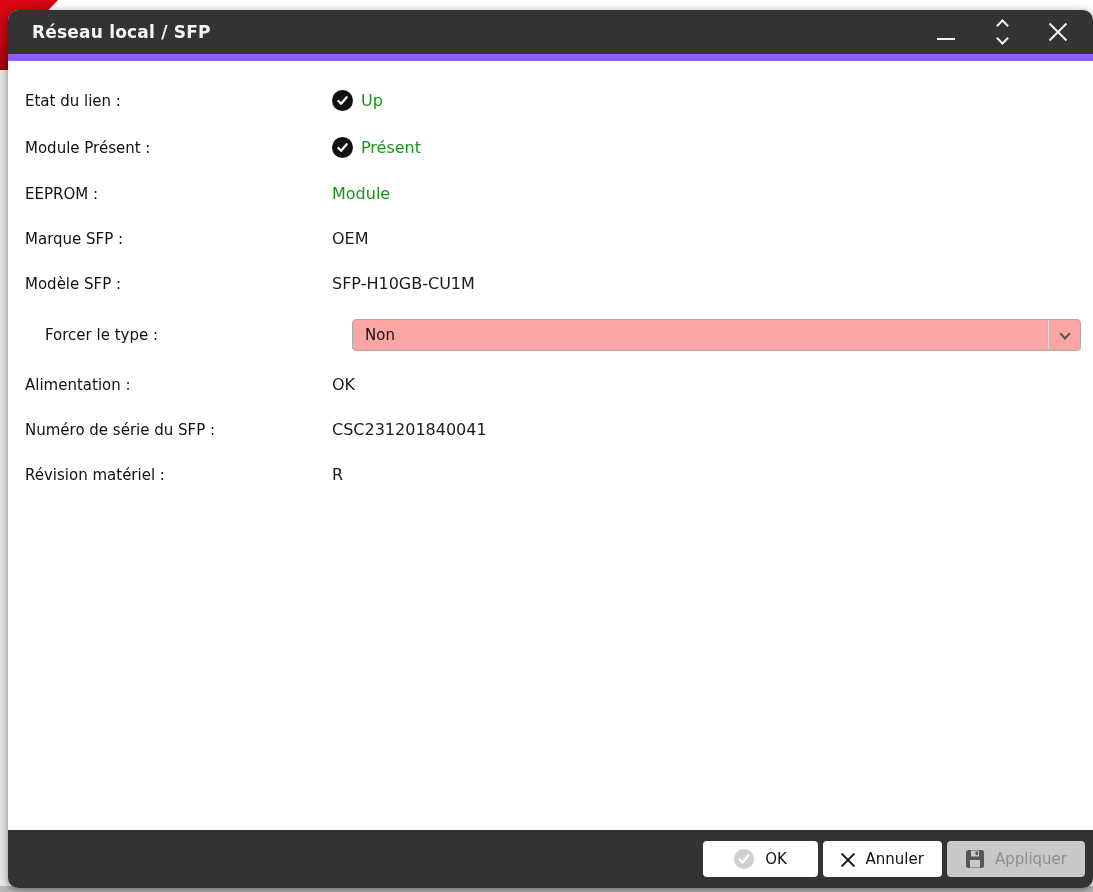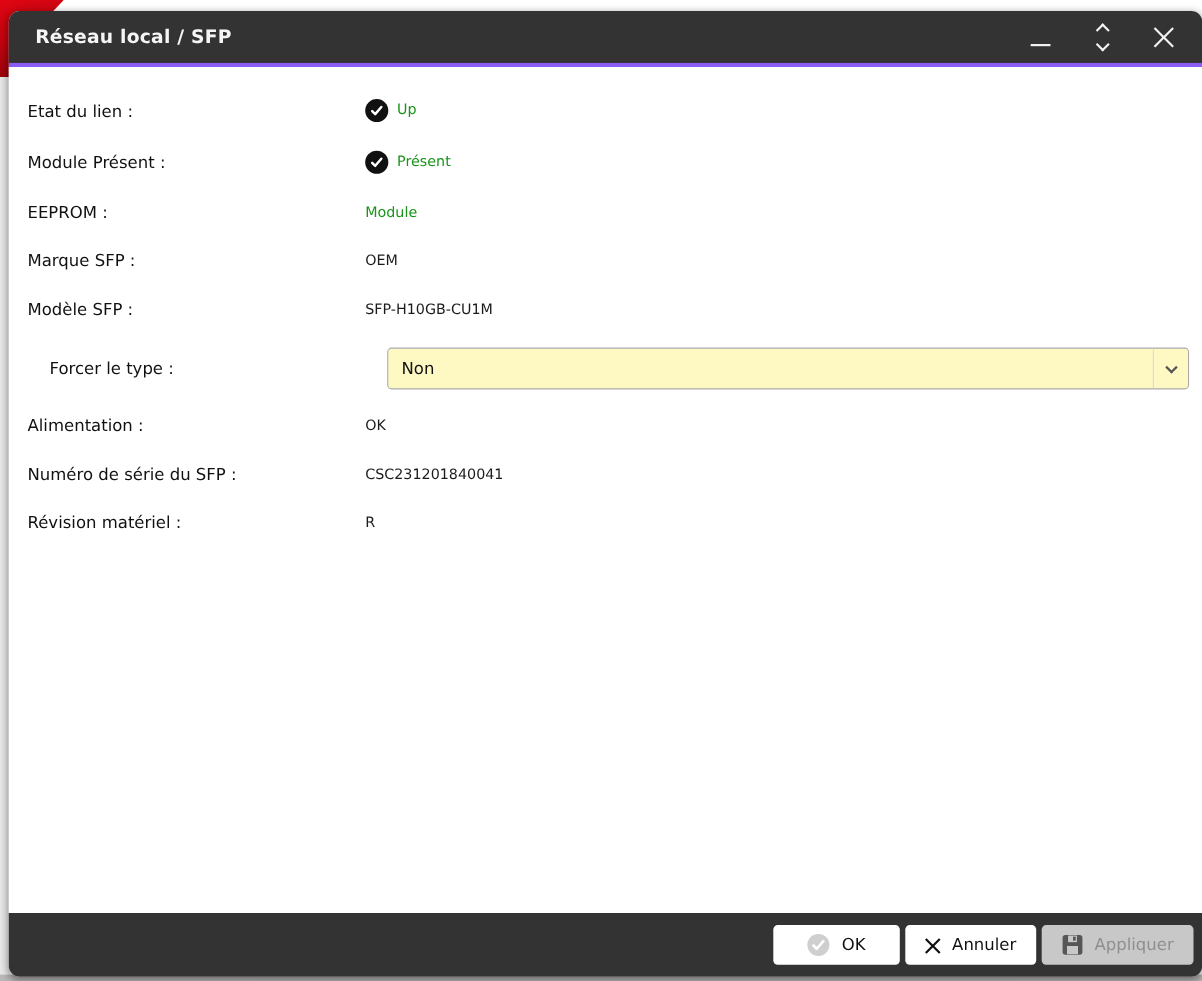--- a/index.html
+++ b/index.html
@@ -15,45 +15,45 @@
   .bg-bottom-strip { position:absolute; left:0; top:886px; width:1093px; height:6px;
     background:#b9b9b9; z-index:0; }
 
   
   .dialog { position:absolute; left:8px; top:10px; width:1085px; height:878px;
     border-radius:10px; background:#ffffff; z-index:1;
     box-shadow:0 2px 8px rgba(0,0,0,0.45); display:flex; flex-direction:column; }
 
   .titlebar { height:51px; background:#333333; border-radius:10px 10px 0 0;
     display:flex; align-items:center; padding:0 22px 0 24px; flex:0 0 auto;
-    border-bottom:4px solid #8b5cf6; }
+    border-bottom:7px solid #8b5cf6; }
   .title { color:#f5f5f5; font-weight:bold; font-size:17px; letter-spacing:.2px; }
   .win-controls { margin-left:auto; display:flex; align-items:center; gap:30px; }
   .win-btn { width:26px; height:30px; display:flex; align-items:center;
     justify-content:center; cursor:pointer; position:relative; }
   .min-glyph { width:18px; height:2px; background:#f2f2f2; margin-top:14px; }
   .chev { width:9px; height:9px; border-left:2px solid #f2f2f2; border-bottom:2px solid #f2f2f2; }
   .chev-up { transform:rotate(135deg); margin-bottom:2px; }
   .chev-dn { transform:rotate(-45deg); margin-top:2px; }
   .resize-glyph { display:flex; flex-direction:column; align-items:center; }
   .close-glyph { position:relative; width:20px; height:20px; }
   .close-glyph::before,.close-glyph::after { content:""; position:absolute; left:9px; top:-2px;
     width:2px; height:24px; background:#f2f2f2; }
   .close-glyph::before { transform:rotate(45deg); }
   .close-glyph::after { transform:rotate(-45deg); }
 
   .content { flex:1 1 auto; background:#ffffff; padding:29px 12px 0 17px; overflow:hidden; }
   .row { display:flex; align-items:center; margin-bottom:26px; min-height:17px; }
   .row-label { width:307px; flex:0 0 307px; font-weight:normal; font-size:15px; color:#111; }
-  .row-value { font-size:13px; color:#1b1b1b; display:flex; align-items:center; gap:8px; }
+  .row-value { font-size:16px; color:#1b1b1b; display:flex; align-items:center; gap:8px; }
   .green { color:#199419; }
   .check-badge { width:21px; height:21px; border-radius:50%; background:#111;
     display:inline-flex; align-items:center; justify-content:center; flex:0 0 21px; }
   .row-select { flex:1 1 auto; }
-  .select-box { height:38px; border:1px solid #ababab; border-radius:4px; background:#fef9c3;
+  .select-box { height:32px; border:1px solid #ababab; border-radius:4px; background:#fca5a5;
     display:flex; align-items:center; width:100%; cursor:pointer; }
   .select-value { padding-left:12px; font-size:15px; color:#111; flex:1 1 auto; }
   .select-arrow-zone { width:32px; height:100%; border-left:1px solid #d9d9d9;
     display:flex; align-items:center; justify-content:center; }
   .select-chev { width:8px; height:8px; border-left:2px solid #555; border-bottom:2px solid #555;
     transform:rotate(-45deg); margin-top:-3px; }
   .row-gap-after-select { margin-bottom:24px;margin-left:20px; }
 
   .footer { height:58px; background:#333333; border-radius:0 0 10px 10px; flex:0 0 auto;
     display:flex; align-items:center; justify-content:flex-end; gap:5px; padding:0 8px; }

